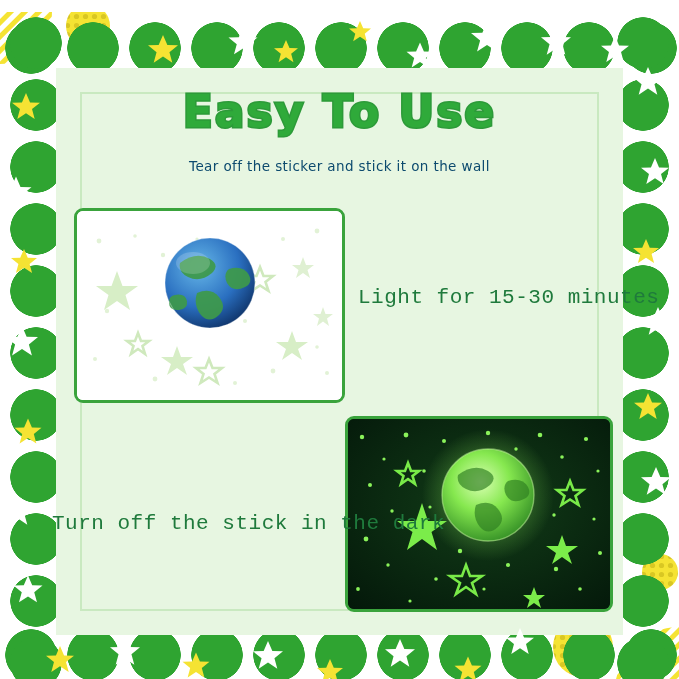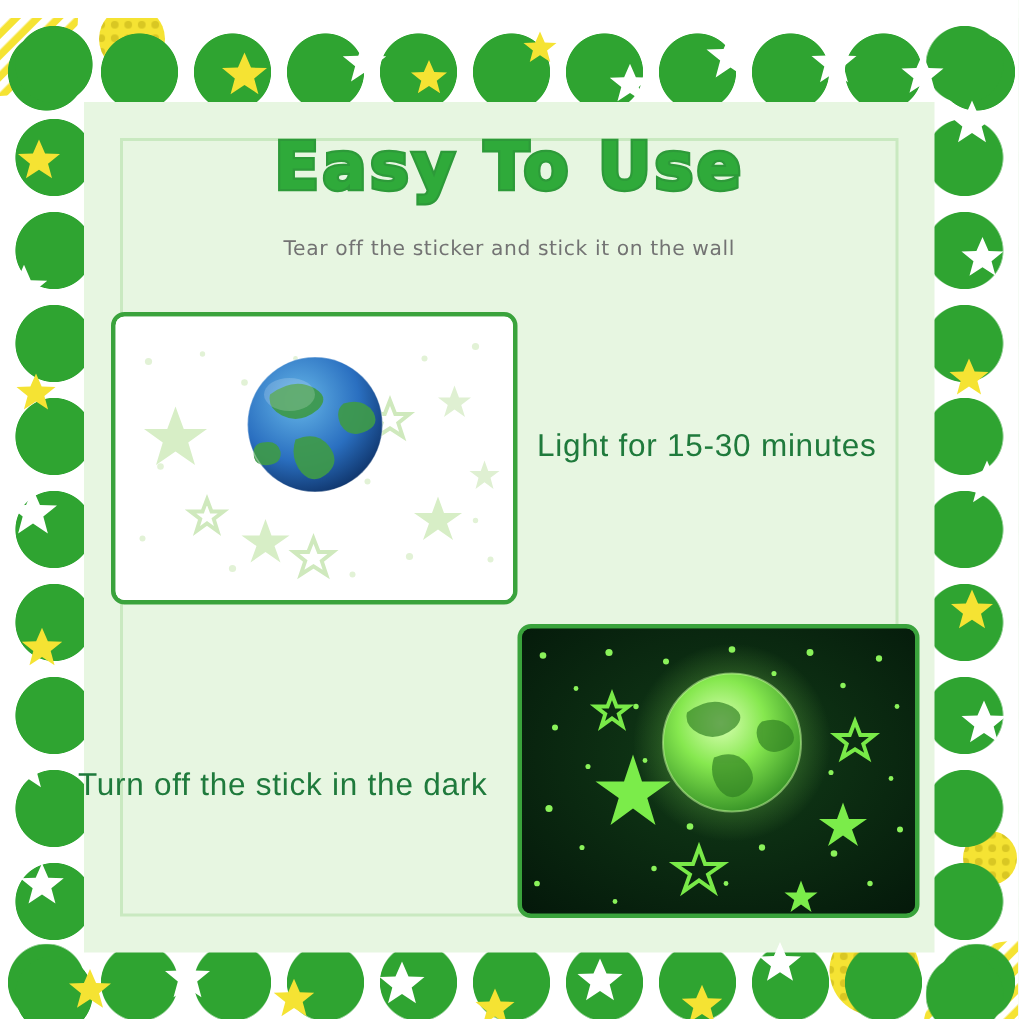--- a/index.html
+++ b/index.html
@@ -92,21 +92,21 @@
     -webkit-text-stroke: 3px #2d9a39;
     paint-order: stroke fill;
   }
   .subtitle {
     position: absolute;
     left: 0; right: 0;
     top: 146px;
     text-align: center;
     font-family: "DejaVu Sans", sans-serif;
     font-size: 13.5px;
-    color: #737373;
+    color: #0c4a6e;
     letter-spacing: 0.4px;
   }
 
   .photo-light {
     position: absolute;
     left: 74px; top: 196px;
     width: 265px; height: 189px;
     background: #ffffff;
     border: 3px solid #3aa33c;
     border-radius: 9px;
@@ -117,21 +117,21 @@
     left: 345px; top: 404px;
     width: 262px; height: 190px;
     background: #0a2a10;
     border: 3px solid #3aa33c;
     border-radius: 9px;
     overflow: hidden;
   }
 
   .caption {
     position: absolute;
-    font-family: Liberation Sans, sans-serif;
+    font-family: Liberation Mono, monospace;
     font-size: 21px;
     color: #1f7a3c;
     letter-spacing: 0.5px;
     white-space: nowrap;
   }
   .caption-right {
     left: 358px;
     top: 274px;
   }
   .caption-left {

